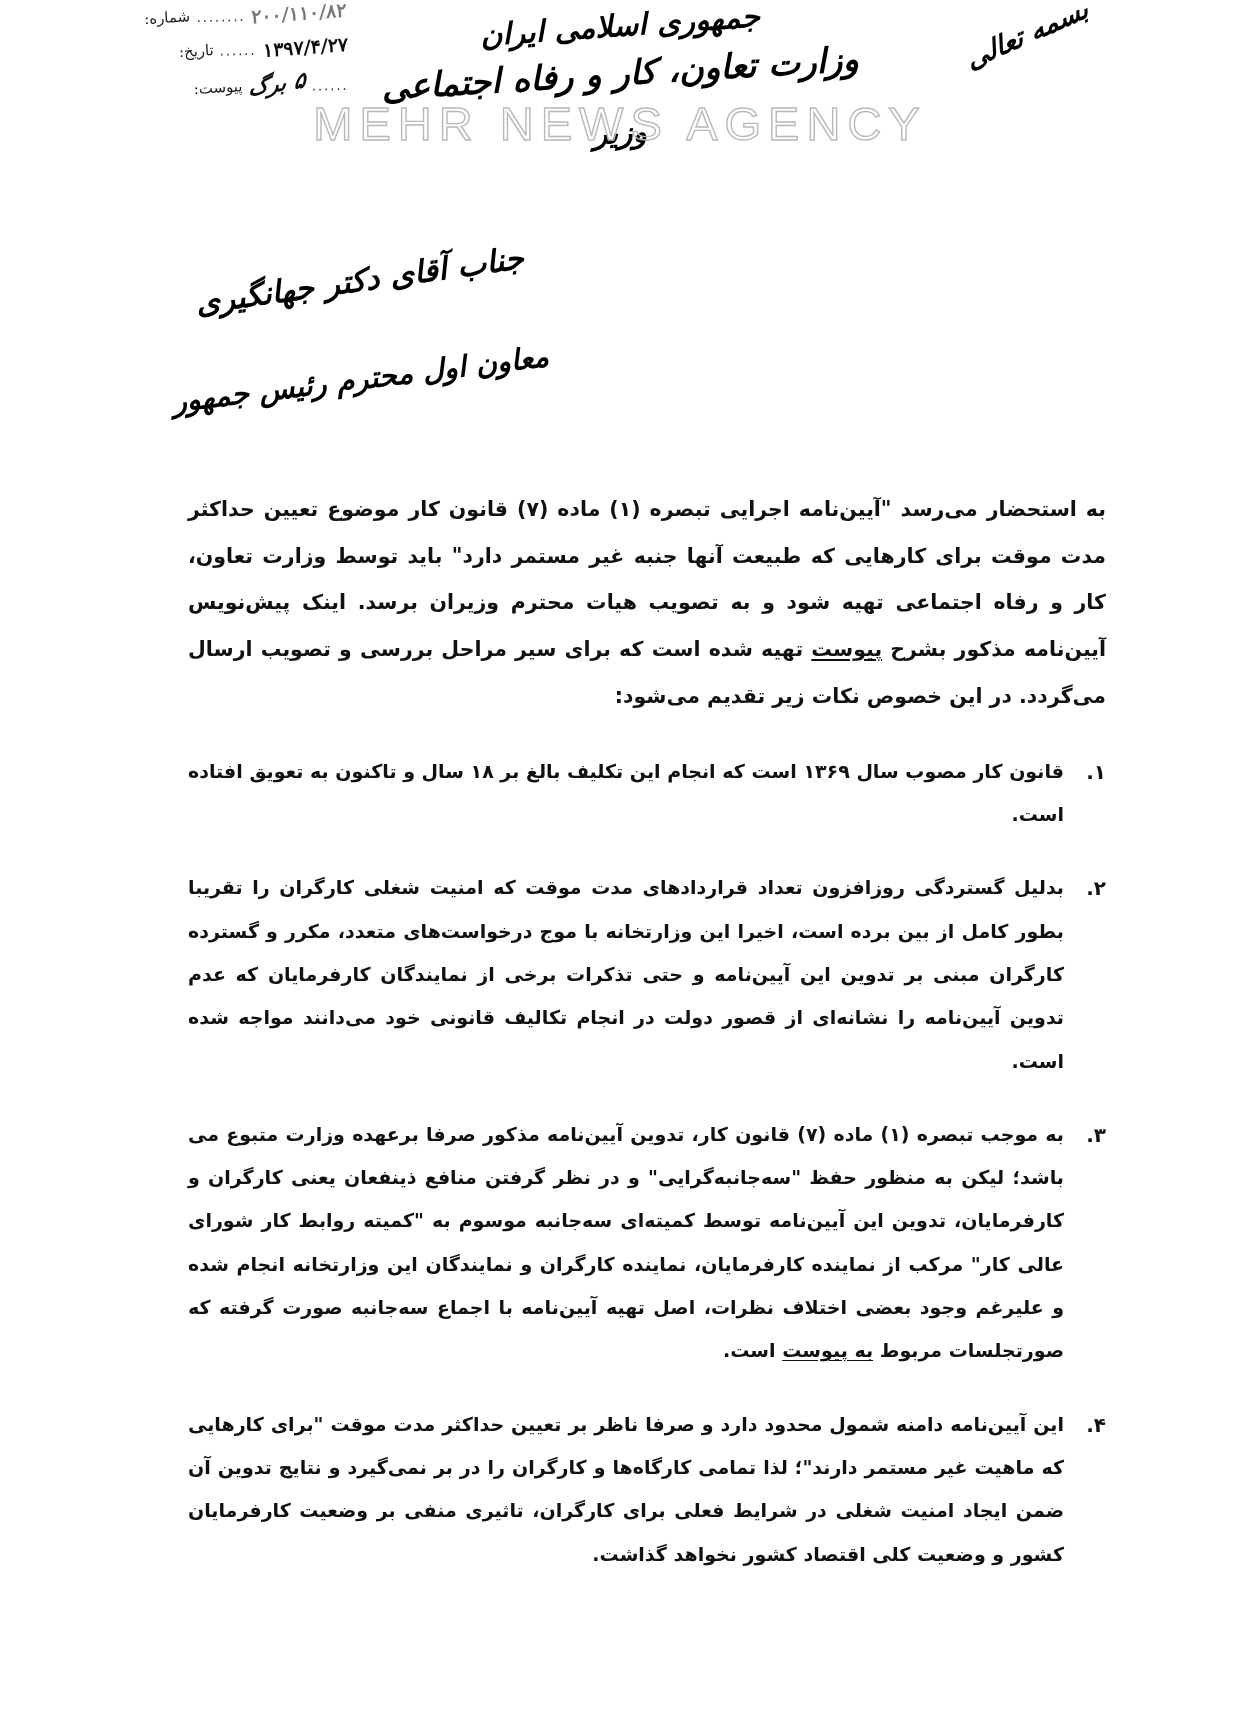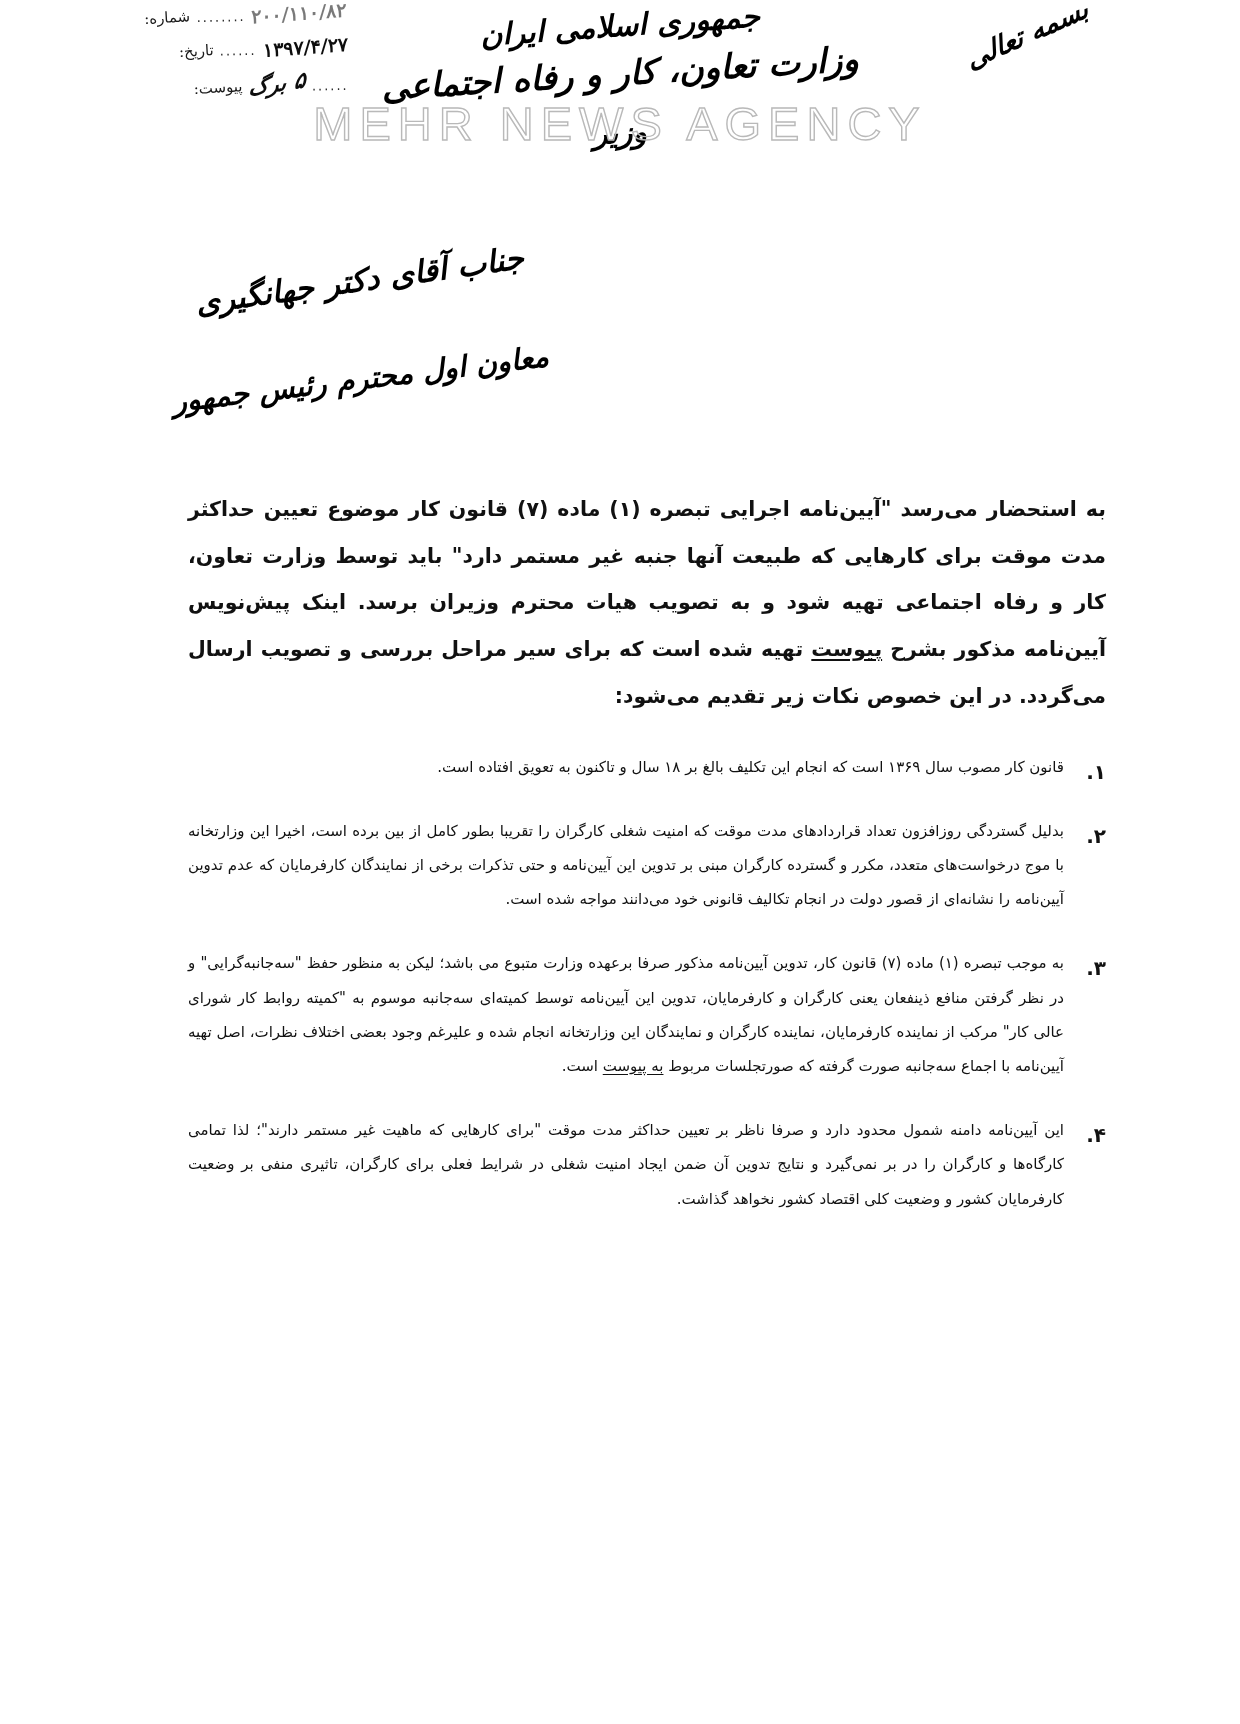--- a/index.html
+++ b/index.html
@@ -193,23 +193,23 @@
   .u { text-decoration: underline; text-underline-offset: 3px; }
 
   ol.points {
     list-style: none;
     margin: 0;
     padding: 0;
     counter-reset: pt;
   }
   ol.points > li {
     position: relative;
-    font-size: 15px;
+    font-size: 19px;
     line-height: 2.28;
-    font-weight: 400;
+    font-weight: 700;
     margin-bottom: 30px;
     padding-right: 42px;
     text-align: justify;
     text-justify: inter-word;
   }
   ol.points > li::before {
     counter-increment: pt;
     content: counter(pt, persian) ".";
     position: absolute;
     right: 0;

